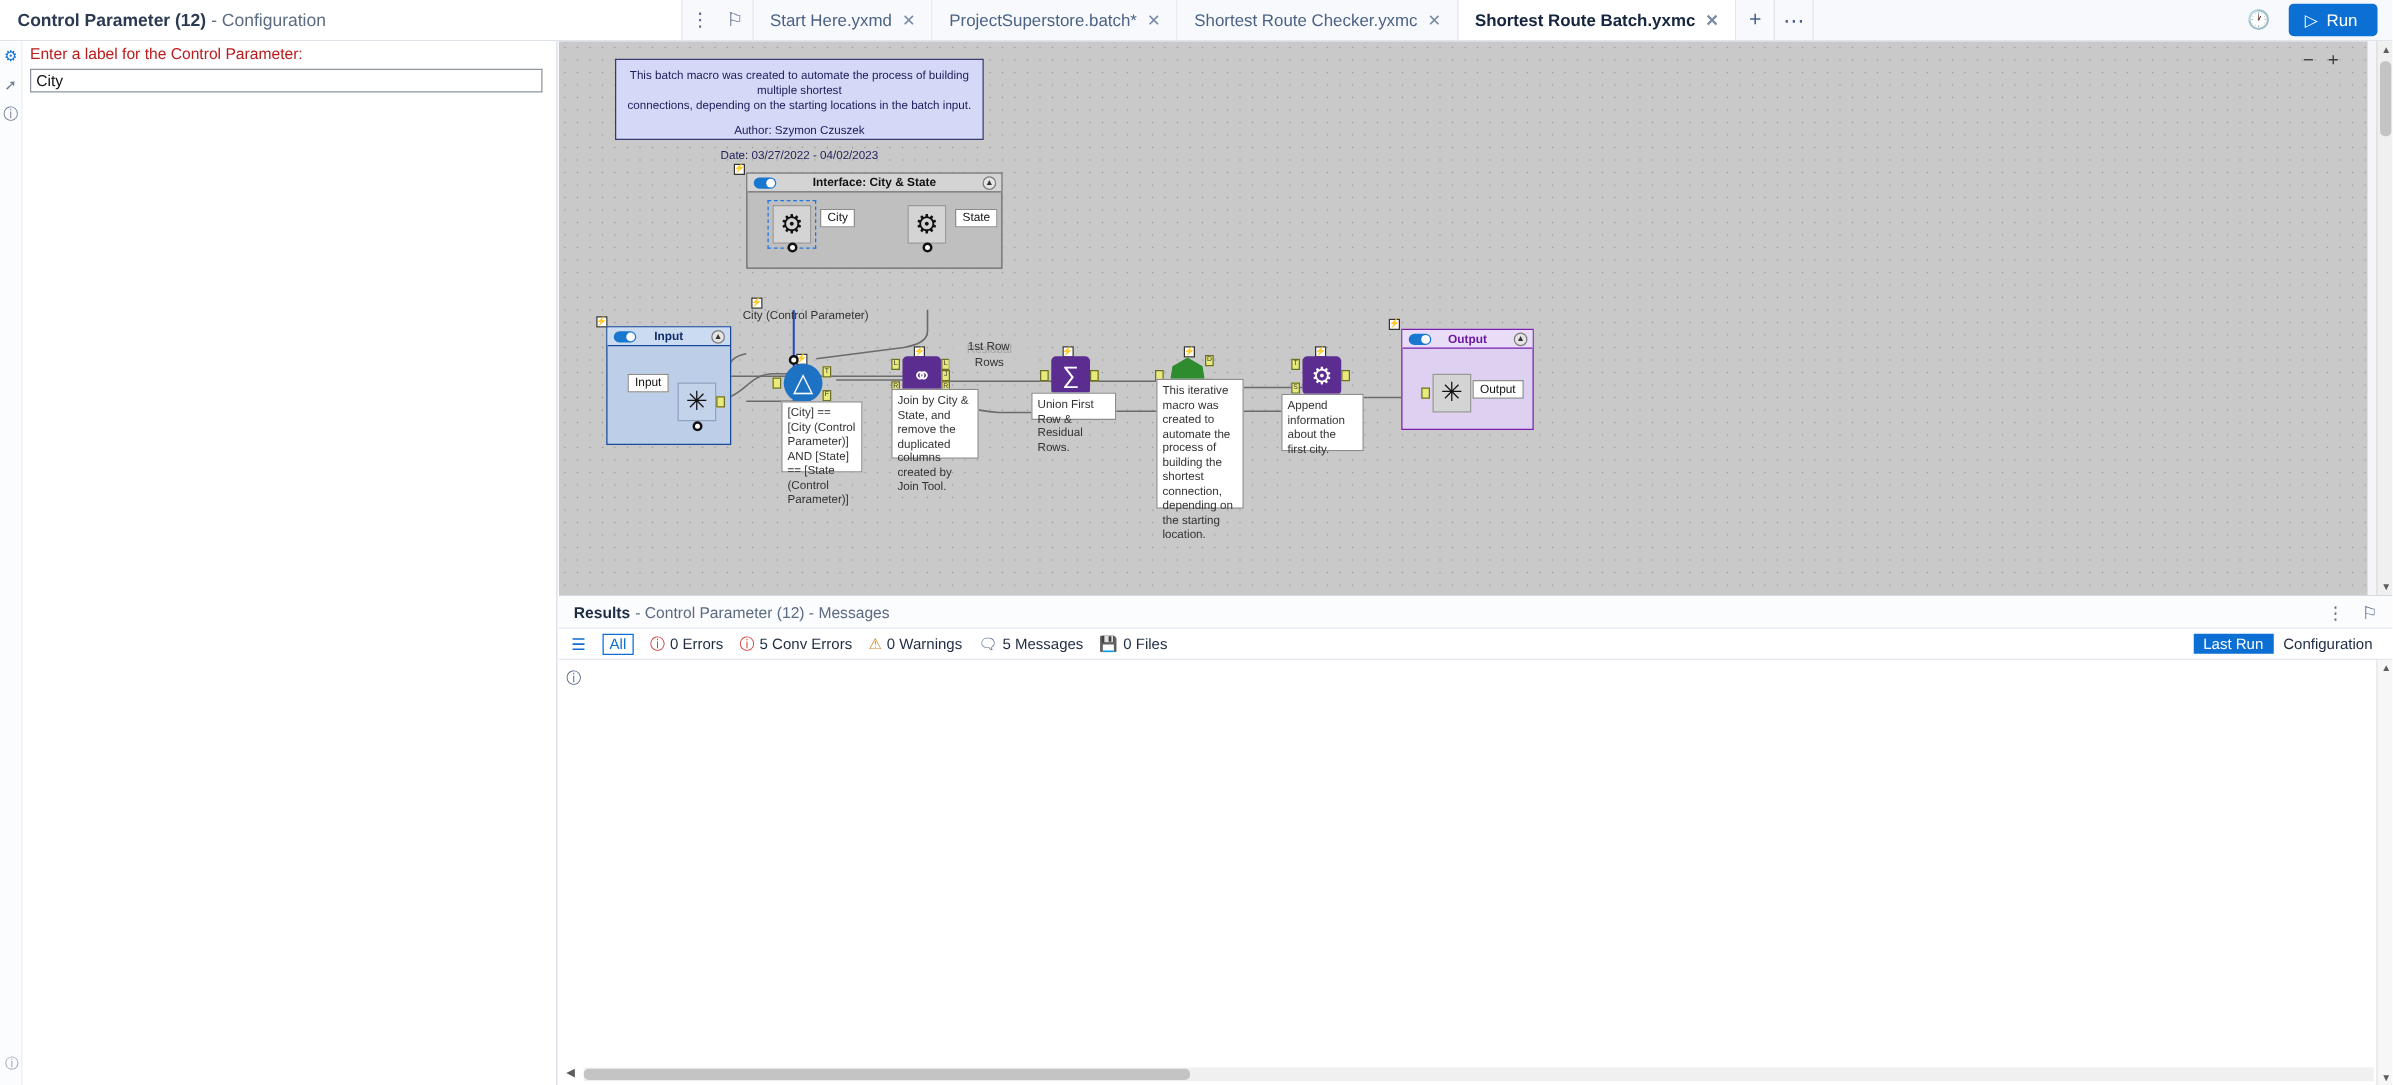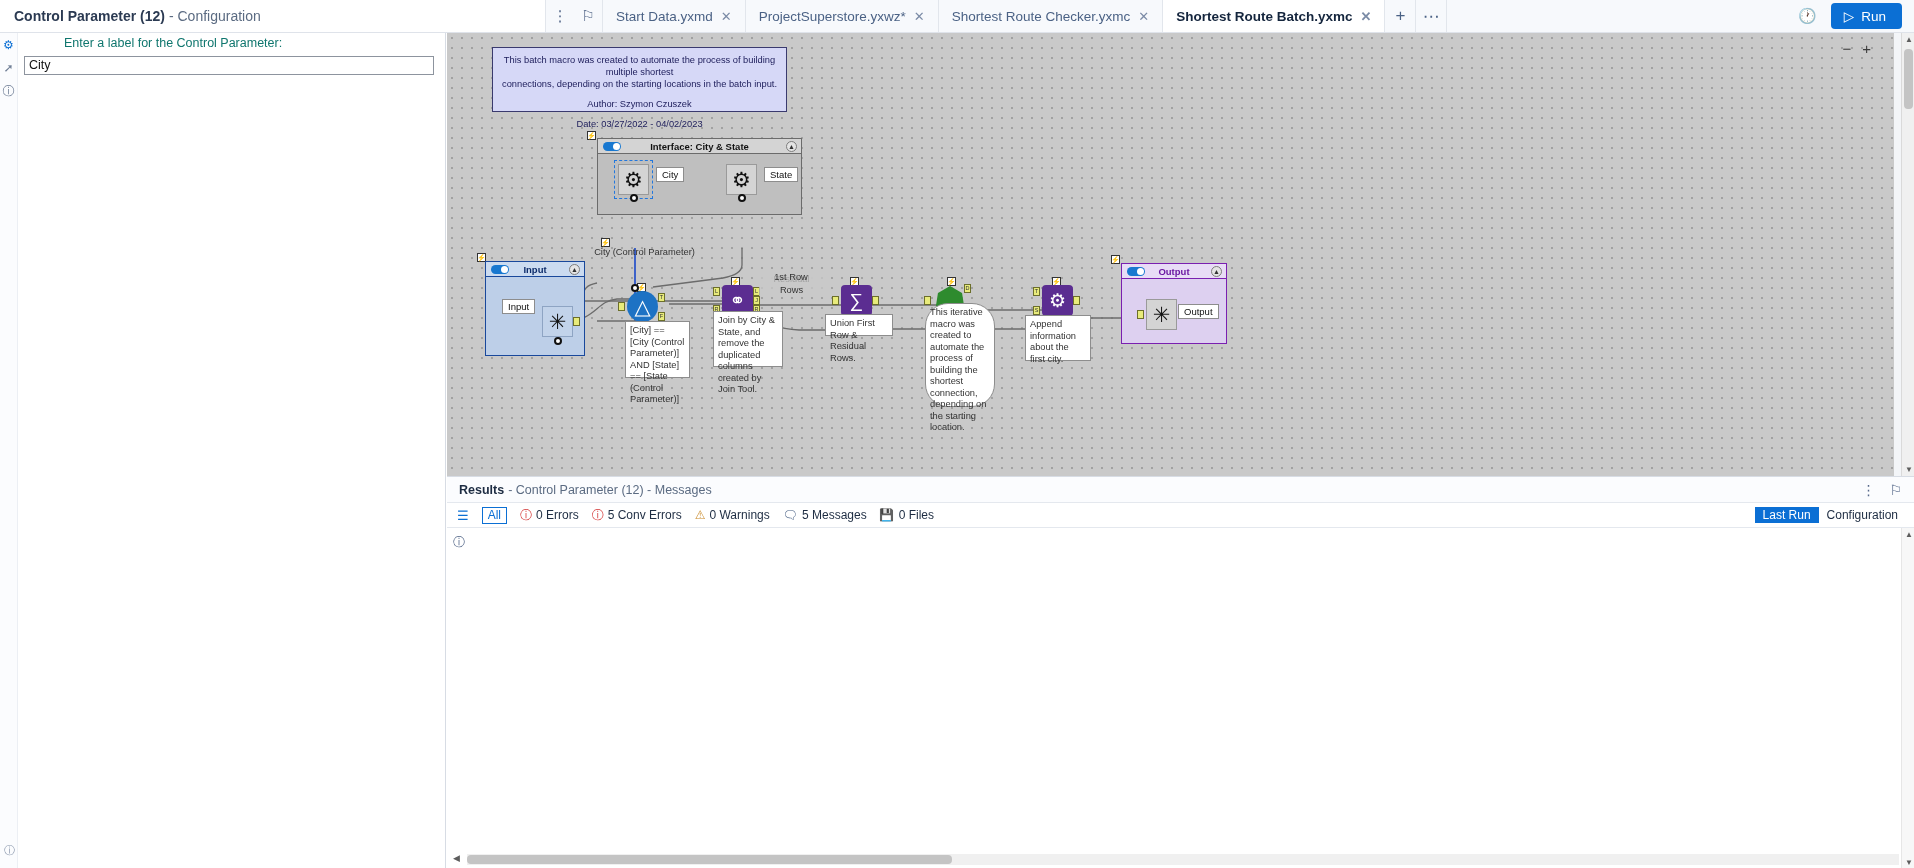--- a/index.html
+++ b/index.html
@@ -62,21 +62,21 @@
   .cfg-railcol {
     position: absolute; left: 0; top: 0; width: 18px; height: 835px;
     background: #fbfcfe; border-right: 1px solid #eceff4;
     display: flex; flex-direction: column; align-items: center;
     padding-top: 6px; gap: 11px;
   }
   .rail-ic { font-size: 12px; color: #0b6fd4; cursor: pointer; line-height: 1; }
   .rail-ic.dim { color: #6f7e95; }
   .rail-bottom { position: absolute; bottom: 10px; left: 4px; color: #8b98ad; font-size: 11px; }
   .cfg-body { position: absolute; left: 24px; top: 3px; width: 418px; }
-  .cfg-label { font-size: 12.5px; color: #0f766e; margin-bottom: 5px; margin-left: 40px; }
+  .cfg-label { font-size: 12.5px; color: #b91c1c; margin-bottom: 5px; }
   .cfg-input {
     width: 410px; height: 19px; border: 1px solid #8d949e; background: #fff;
     font-size: 12.5px; color: #111; padding: 0 4px; font-family: "Liberation Sans", sans-serif;
   }
 
   
   .canvas-wrap {
     position: absolute; left: 447px; top: 33px;
     width: 1467px; height: 443px; background: #f3f5f8;
     overflow: hidden;
@@ -239,25 +239,25 @@
   <div class="topbar">
     <div class="cfg-title">
       <b>Control Parameter (12)</b>
       <span class="sub">- Configuration</span>
     </div>
     <div class="tb-iconbtn">⋮</div>
     <div class="tb-iconbtn">⚐</div>
 
     <div class="tab-strip">
       <div class="tab">
-        <span>Start Data.yxmd</span>
+        <span>Start Here.yxmd</span>
         <span class="x">✕</span>
       </div>
       <div class="tab">
-        <span>ProjectSuperstore.yxwz*</span>
+        <span>ProjectSuperstore.batch*</span>
         <span class="x">✕</span>
       </div>
       <div class="tab">
         <span>Shortest Route Checker.yxmc</span>
         <span class="x">✕</span>
       </div>
       <div class="tab active">
         <span>Shortest Route Batch.yxmc</span>
         <span class="x">✕</span>
       </div>
@@ -405,21 +405,21 @@
       </div>
       <div class="note-box" style="left:378px; top:281px; width:68px; height:22px;">Union First Row &amp; Residual Rows.</div>
 
       <div class="anno" style="left:500px; top:244px;">⚡</div>
       <div class="tool" style="left:489px; top:253px;">
         <div class="glyph" style="background:#2e8b2e; clip-path:polygon(50% 0,93% 25%,100% 70%,70% 100%,30% 100%,0 70%,7% 25%); width:28px; height:28px;"></div>
         <div class="port" style="left:-12px; top:10px;"></div>
         <div class="port" style="left:28px; top:-2px;">D</div>
         <div class="port" style="left:28px; top:17px;"></div>
       </div>
-      <div class="note-box" style="left:478px; top:270px; width:70px; height:104px;border-radius:23px;">This iterative macro was created to automate the process of building the shortest connection, depending on the starting location.</div>
+      <div class="note-box" style="left:478px; top:270px; width:70px; height:104px;">This iterative macro was created to automate the process of building the shortest connection, depending on the starting location.</div>
 
       <div class="anno" style="left:605px; top:244px;">⚡</div>
       <div class="tool" style="left:595px; top:252px;">
         <div class="sqr purple">⚙</div>
         <div class="port" style="left:-9px; top:2px;">T</div>
         <div class="port" style="left:-9px; top:21px;">S</div>
         <div class="port" style="left:31px; top:11px;"></div>
       </div>
       <div class="note-box" style="left:578px; top:282px; width:66px; height:46px;">Append information about the first city.</div>
 

